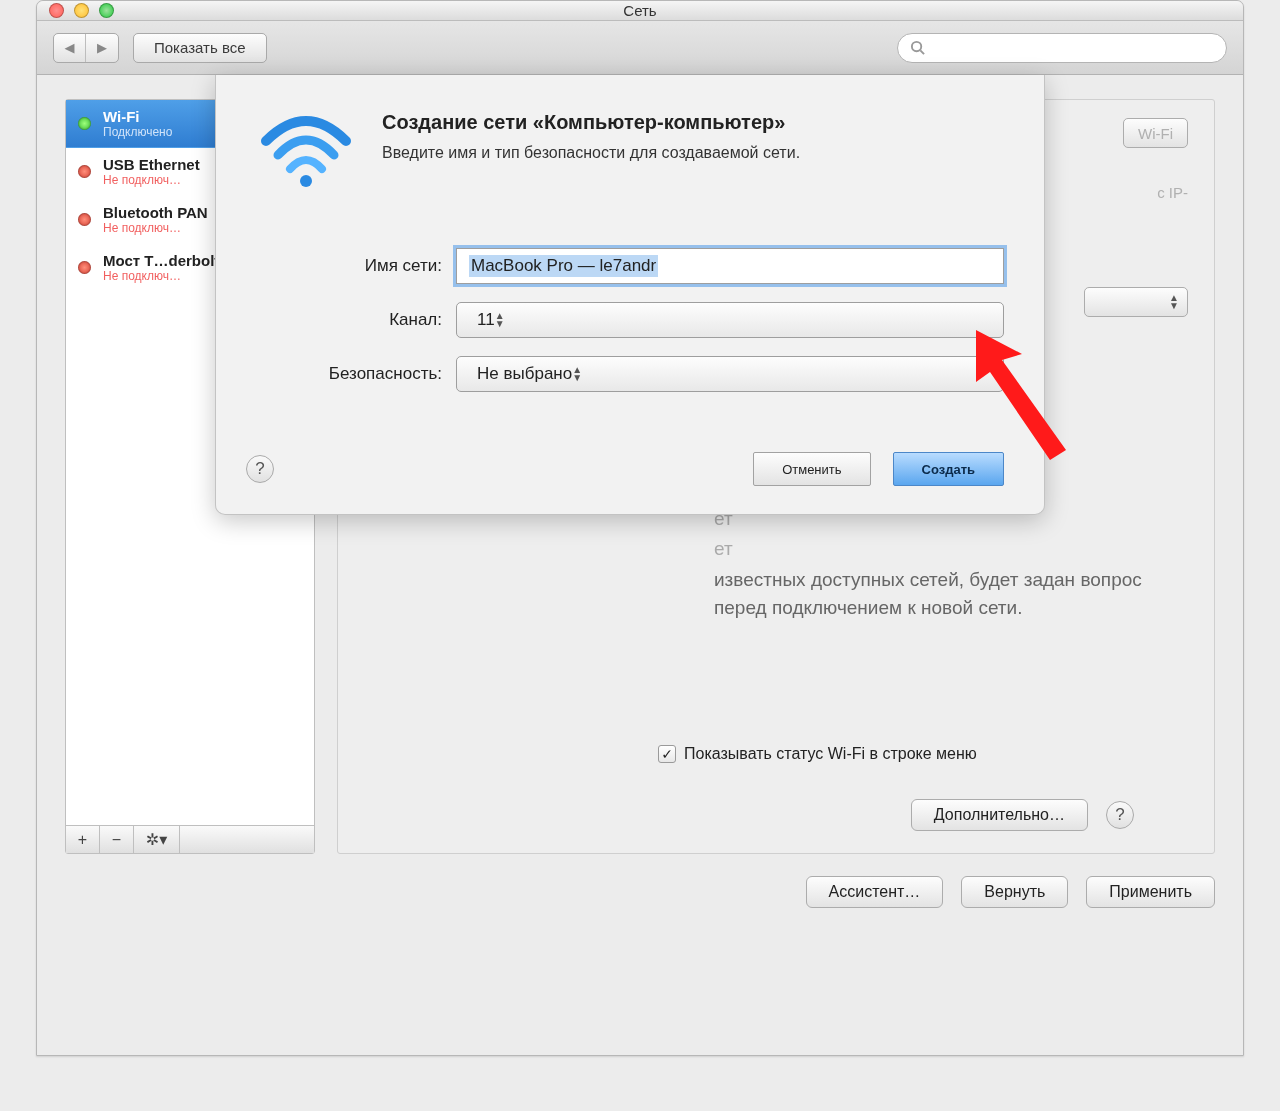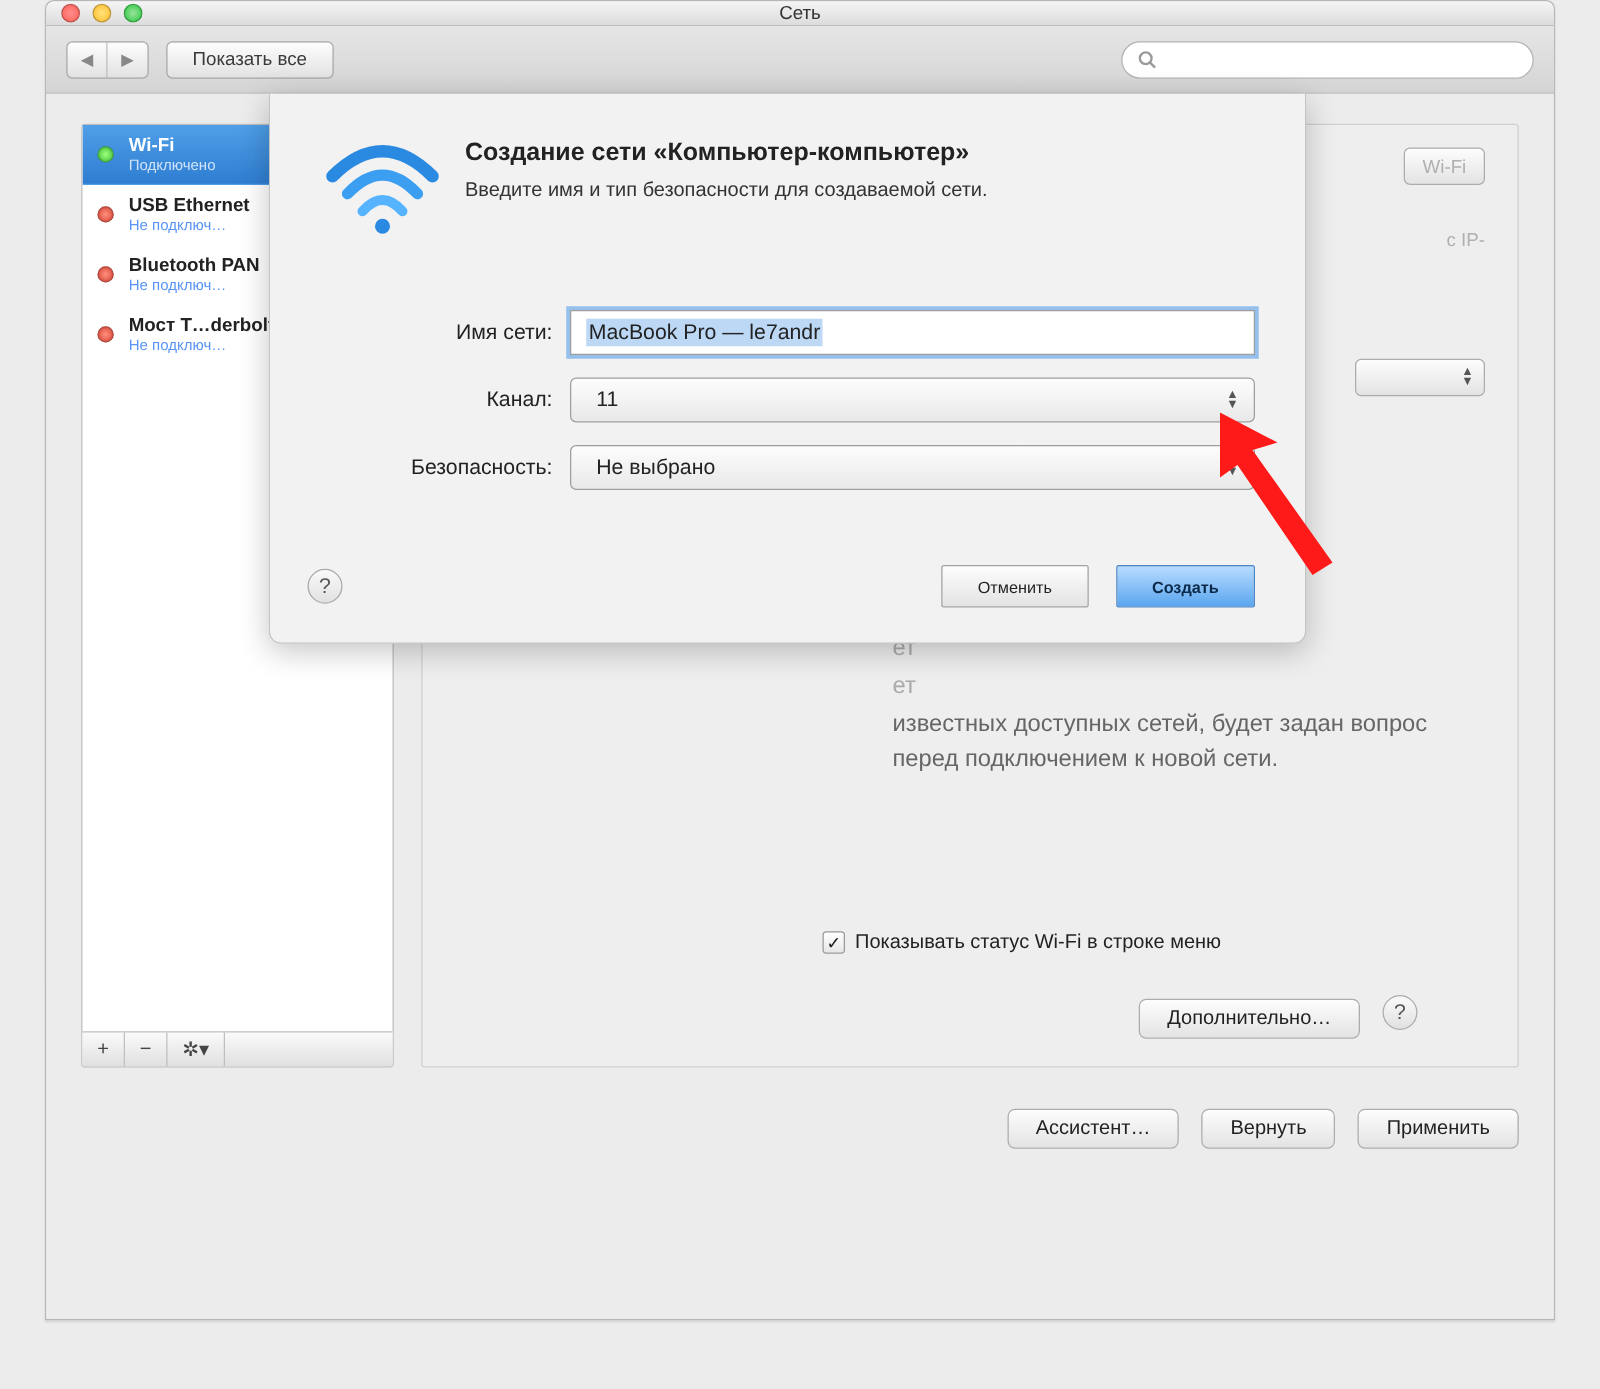--- a/index.html
+++ b/index.html
@@ -127,21 +127,21 @@
     width:13px;height:13px;border-radius:50%;
     margin-right:12px;
     box-shadow: inset 0 0 2px rgba(0,0,0,.6);
   }
   .dot-green { background: radial-gradient(#9eff7b,#2fb52f); }
   .dot-red   { background: radial-gradient(#ff8f7b,#d23a2f); }
   .sb-text { display:flex; flex-direction:column; }
   .sb-title { font-weight:600; font-size:15px;}
   .sb-sub { font-size:12px; opacity:.85; }
   .sb-item.selected .sb-sub { color: #eaf3ff; }
-  .sb-sub.grey { color:#3b82f6; }
+  .sb-sub.grey { color:#ef4444; }
   .sb-footer {
     height: 28px;
     border-top:1px solid #bfbfbf;
     background: linear-gradient(#fafafa,#e0e0e0);
     display:flex;
   }
   .sb-footer .fbtn {
     width: 34px;
     border-right:1px solid #bfbfbf;
     display:flex;align-items:center;justify-content:center;
@@ -215,21 +215,20 @@
     display:flex;align-items:center;gap:18px;
   }
   .bigbtn {
     height:32px;
     border:1px solid #acacac;
     border-radius:6px;
     background:linear-gradient(#fdfdfd,#e3e3e3);
     padding:0 22px;
     display:flex;align-items:center;
     font-size:16px;
-    margin-top:11px;
   }
   .helpbtn {
     width:28px;height:28px;border-radius:50%;
     border:1px solid #aaa;
     background:linear-gradient(#fafafa,#e1e1e1);
     display:flex;align-items:center;justify-content:center;
     font-size:17px;color:#555;
   }
   .bottom-buttons {
     display:flex;
@@ -244,21 +243,21 @@
     left: 178px;
     width: 830px;
     background: #f2f2f2;
     border:1px solid #c3c3c3;
     border-top:none;
     border-radius: 0 0 10px 10px;
     box-shadow: 0 6px 24px rgba(0,0,0,.22);
     padding: 36px 40px 28px 40px;
     z-index: 50;
   }
-  .sheet-head { display:flex; gap:16px; }
+  .sheet-head { display:flex; gap:26px; }
   .wifi-icon { width:100px; }
   .sheet-title { font-size:20px; font-weight:700; margin:0 0 10px 0; color:#222; }
   .sheet-sub { font-size:16px; color:#333; }
   .form {
     margin-top: 54px;
   }
   .frow {
     display:flex;
     align-items:center;
     margin-bottom: 18px;
@@ -285,21 +284,21 @@
     box-shadow: 0 0 0 3px rgba(75,151,231,.55);
   }
   .finput span.hl {
     background:#bcd8f5;
     padding: 1px 2px;
     text-align: center;
   }
   .fselect {
     border-radius:5px;
     background:linear-gradient(#fdfdfd,#e8e8e8);
-    justify-content:space-between;
+    justify-content:flex-start;
     padding-left:20px;
   }
   .stepper {
     display:flex;flex-direction:column;gap:0;
     color:#555;font-size:10px;line-height:8px;
   }
   .sheet-footer {
     display:flex;
     align-items:center;
     justify-content:flex-end;

